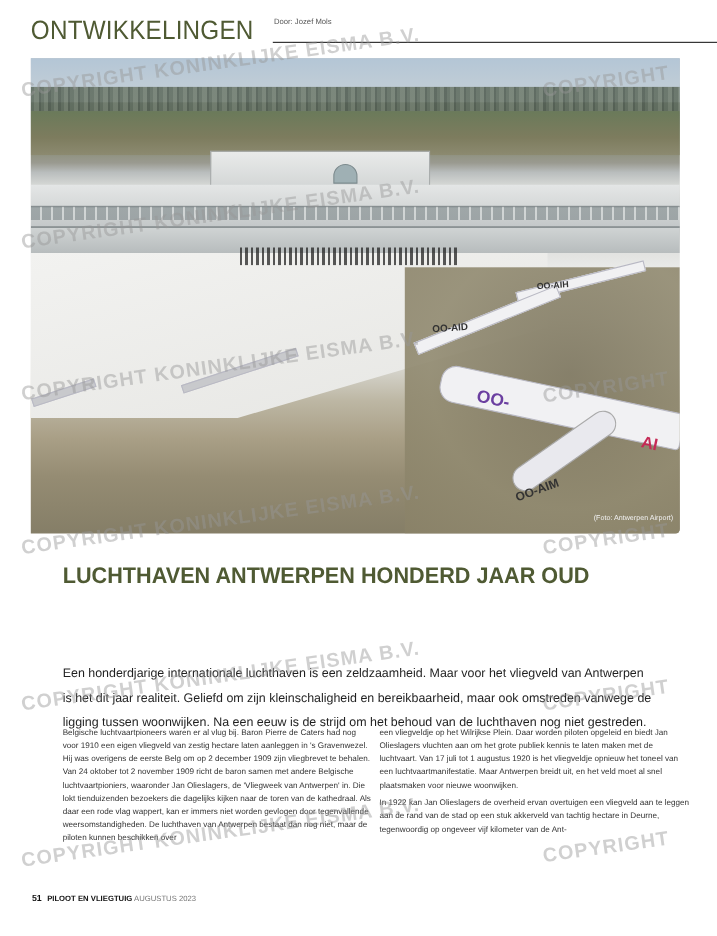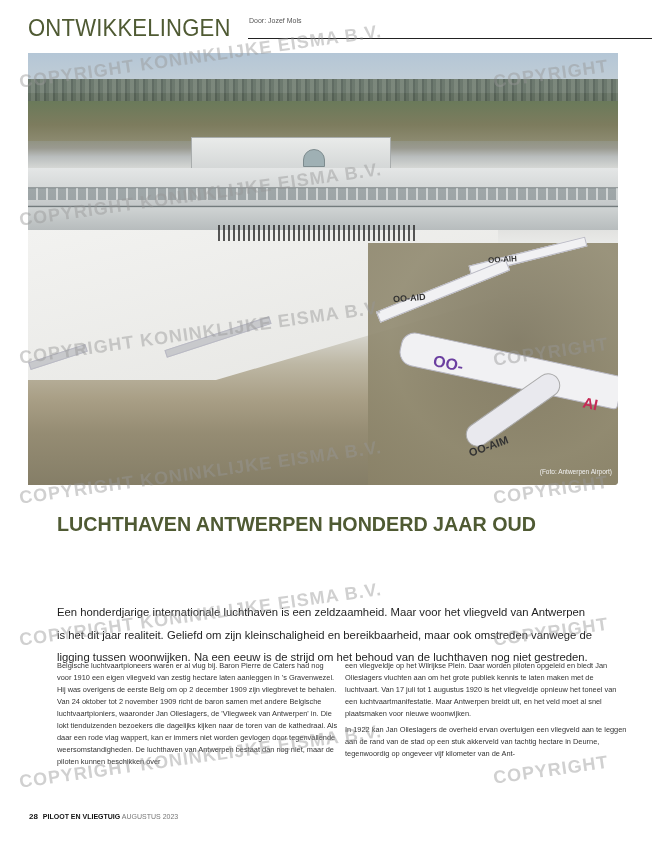--- a/index.html
+++ b/index.html
@@ -137,21 +137,21 @@
 
 <div class="col left">
   <p>Belgische luchtvaartpioneers waren er al vlug bij. Baron Pierre de Caters had nog voor 1910 een eigen vliegveld van zestig hectare laten aanleggen in 's Gravenwezel. Hij was overigens de eerste Belg om op 2 december 1909 zijn vliegbrevet te behalen. Van 24 oktober tot 2 november 1909 richt de baron samen met andere Belgische luchtvaartpioniers, waaronder Jan Olieslagers, de 'Vliegweek van Antwerpen' in. Die lokt tienduizenden bezoekers die dagelijks kijken naar de toren van de kathedraal. Als daar een rode vlag wappert, kan er immers niet worden gevlogen door tegenvallende weersomstandigheden. De luchthaven van Antwerpen bestaat dan nog niet, maar de piloten kunnen beschikken over</p>
 </div>
 <div class="col right">
   <p>een vliegveldje op het Wilrijkse Plein. Daar worden piloten opgeleid en biedt Jan Olieslagers vluchten aan om het grote publiek kennis te laten maken met de luchtvaart. Van 17 juli tot 1 augustus 1920 is het vliegveldje opnieuw het toneel van een luchtvaartmanifestatie. Maar Antwerpen breidt uit, en het veld moet al snel plaatsmaken voor nieuwe woonwijken.</p>
   <p>In 1922 kan Jan Olieslagers de overheid ervan overtuigen een vliegveld aan te leggen aan de rand van de stad op een stuk akkerveld van tachtig hectare in Deurne, tegenwoordig op ongeveer vijf kilometer van de Ant-</p>
 </div>
 
 <div class="footer">
-  <span class="page">28</span>
+  <span class="page">51</span>
   <span class="mag">PILOOT EN VLIEGTUIG</span>
   <span class="issue">AUGUSTUS 2023</span>
 </div>
 
 <div class="watermark" style="left:18px; top:72px;">COPYRIGHT KONINKLIJKE EISMA B.V.</div>
 <div class="watermark" style="left:492px; top:72px;">COPYRIGHT</div>
 <div class="watermark" style="left:18px; top:210px;">COPYRIGHT KONINKLIJKE EISMA B.V.</div>
 <div class="watermark" style="left:18px; top:348px;">COPYRIGHT KONINKLIJKE EISMA B.V.</div>
 <div class="watermark" style="left:492px; top:350px;">COPYRIGHT</div>
 <div class="watermark" style="left:18px; top:488px;">COPYRIGHT KONINKLIJKE EISMA B.V.</div>

